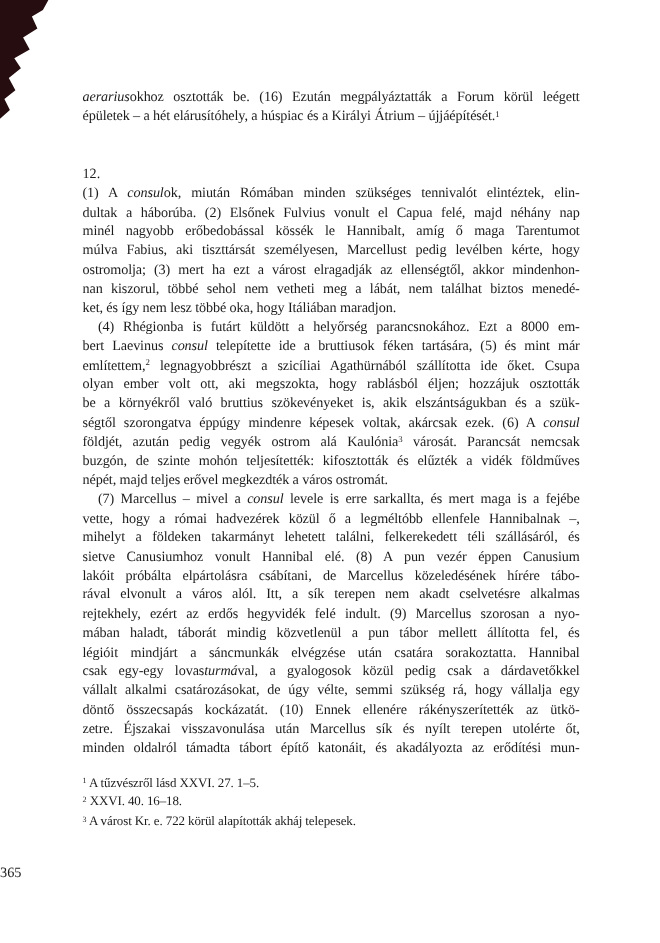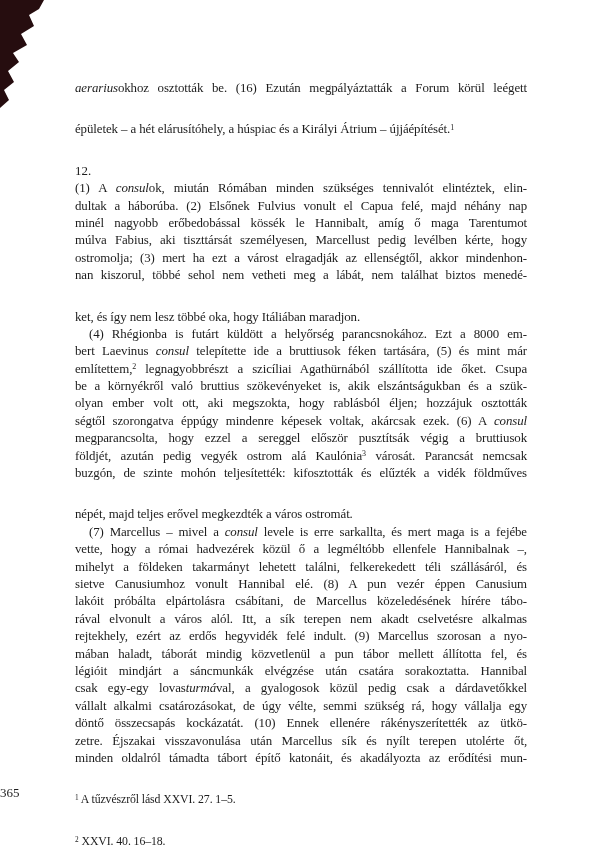--- a/index.html
+++ b/index.html
@@ -30,31 +30,31 @@
     font-size: 12.9px;
     line-height: 17.4px;
     height: 17.4px;
     letter-spacing: -0.1px;
     text-align: justify;
     text-align-last: justify;
     text-justify: inter-word;
     white-space: normal;
     overflow: visible;
   }
-  .line.end { text-align-last: left; margin-top: 24px; }
+  .line.end { text-align-last: left; }
   .line.ind { text-indent: 14px; }
   .it { font-style: italic; }
   .sup {
     font-size: 0.62em;
     position: relative;
     top: -0.45em;
     letter-spacing: 0;
   }
   .section-number {
-    margin-top: 24px;
+    margin-top: 35px;
     font-size: 12.9px;
     line-height: 17.4px;
     height: 17.4px;
     text-align: left;
   }
   .footnotes { margin-top: 14px; }
   .footnotes .line {
     font-size: 11.8px;
     line-height: 17.5px;
     height: 17.5px;
@@ -92,24 +92,23 @@
         <div class="line"><span class="">(1) A </span><span class="it">consul</span><span class="">ok, miután Rómában minden szükséges tennivalót elintéztek, elin-</span></div>
         <div class="line"><span class="">dultak a háborúba. (2) Elsőnek Fulvius vonult el Capua felé, majd néhány nap</span></div>
         <div class="line"><span class="">minél nagyobb erőbedobással kössék le Hannibalt, amíg ő maga Tarentumot</span></div>
         <div class="line"><span class="">múlva Fabius, aki tiszttársát személyesen, Marcellust pedig levélben kérte, hogy</span></div>
         <div class="line"><span class="">ostromolja; (3) mert ha ezt a várost elragadják az ellenségtől, akkor mindenhon-</span></div>
         <div class="line"><span class="">nan kiszorul, többé sehol nem vetheti meg a lábát, nem találhat biztos menedé-</span></div>
         <div class="line end"><span class="">ket, és így nem lesz többé oka, hogy Itáliában maradjon.</span></div>
         <div class="line ind"><span class="">(4) Rhégionba is futárt küldött a helyőrség parancsnokához. Ezt a 8000 em-</span></div>
         <div class="line"><span class="">bert Laevinus </span><span class="it">consul</span><span class=""> telepítette ide a bruttiusok féken tartására, (5) és mint már</span></div>
         <div class="line"><span class="">említettem,</span><span class="sup">2</span><span class=""> legnagyobbrészt a szicíliai Agathürnából szállította ide őket. Csupa</span></div>
+        <div class="line"><span class="">olyan ember volt ott, aki megszokta, hogy rablásból éljen; hozzájuk osztották</span></div>
         <div class="line"><span class="">be a környékről való bruttius szökevényeket is, akik elszántságukban és a szük-</span></div>
-        <div class="line"><span class="">olyan ember volt ott, aki megszokta, hogy rablásból éljen; hozzájuk osztották</span></div>
         <div class="line"><span class="">ségtől szorongatva éppúgy mindenre képesek voltak, akárcsak ezek. (6) A </span><span class="it">consul</span></div>
-        <div class="line"><span class="">megparancsolta, hogy ezzel a sereggel először pusztítsák végig a bruttiusok</span></div>
         <div class="line"><span class="">földjét, azután pedig vegyék ostrom alá Kaulónia</span><span class="sup">3</span><span class=""> városát. Parancsát nemcsak</span></div>
         <div class="line"><span class="">buzgón, de szinte mohón teljesítették: kifosztották és elűzték a vidék földműves</span></div>
         <div class="line end"><span class="">népét, majd teljes erővel megkezdték a város ostromát.</span></div>
         <div class="line ind"><span class="">(7) Marcellus – mivel a </span><span class="it">consul</span><span class=""> levele is erre sarkallta, és mert maga is a fejébe</span></div>
         <div class="line"><span class="">vette, hogy a római hadvezérek közül ő a legméltóbb ellenfele Hannibalnak –,</span></div>
         <div class="line"><span class="">mihelyt a földeken takarmányt lehetett találni, felkerekedett téli szállásáról, és</span></div>
         <div class="line"><span class="">sietve Canusiumhoz vonult Hannibal elé. (8) A pun vezér éppen Canusium</span></div>
         <div class="line"><span class="">lakóit próbálta elpártolásra csábítani, de Marcellus közeledésének hírére tábo-</span></div>
         <div class="line"><span class="">rával elvonult a város alól. Itt, a sík terepen nem akadt cselvetésre alkalmas</span></div>
         <div class="line"><span class="">rejtekhely, ezért az erdős hegyvidék felé indult. (9) Marcellus szorosan a nyo-</span></div>

